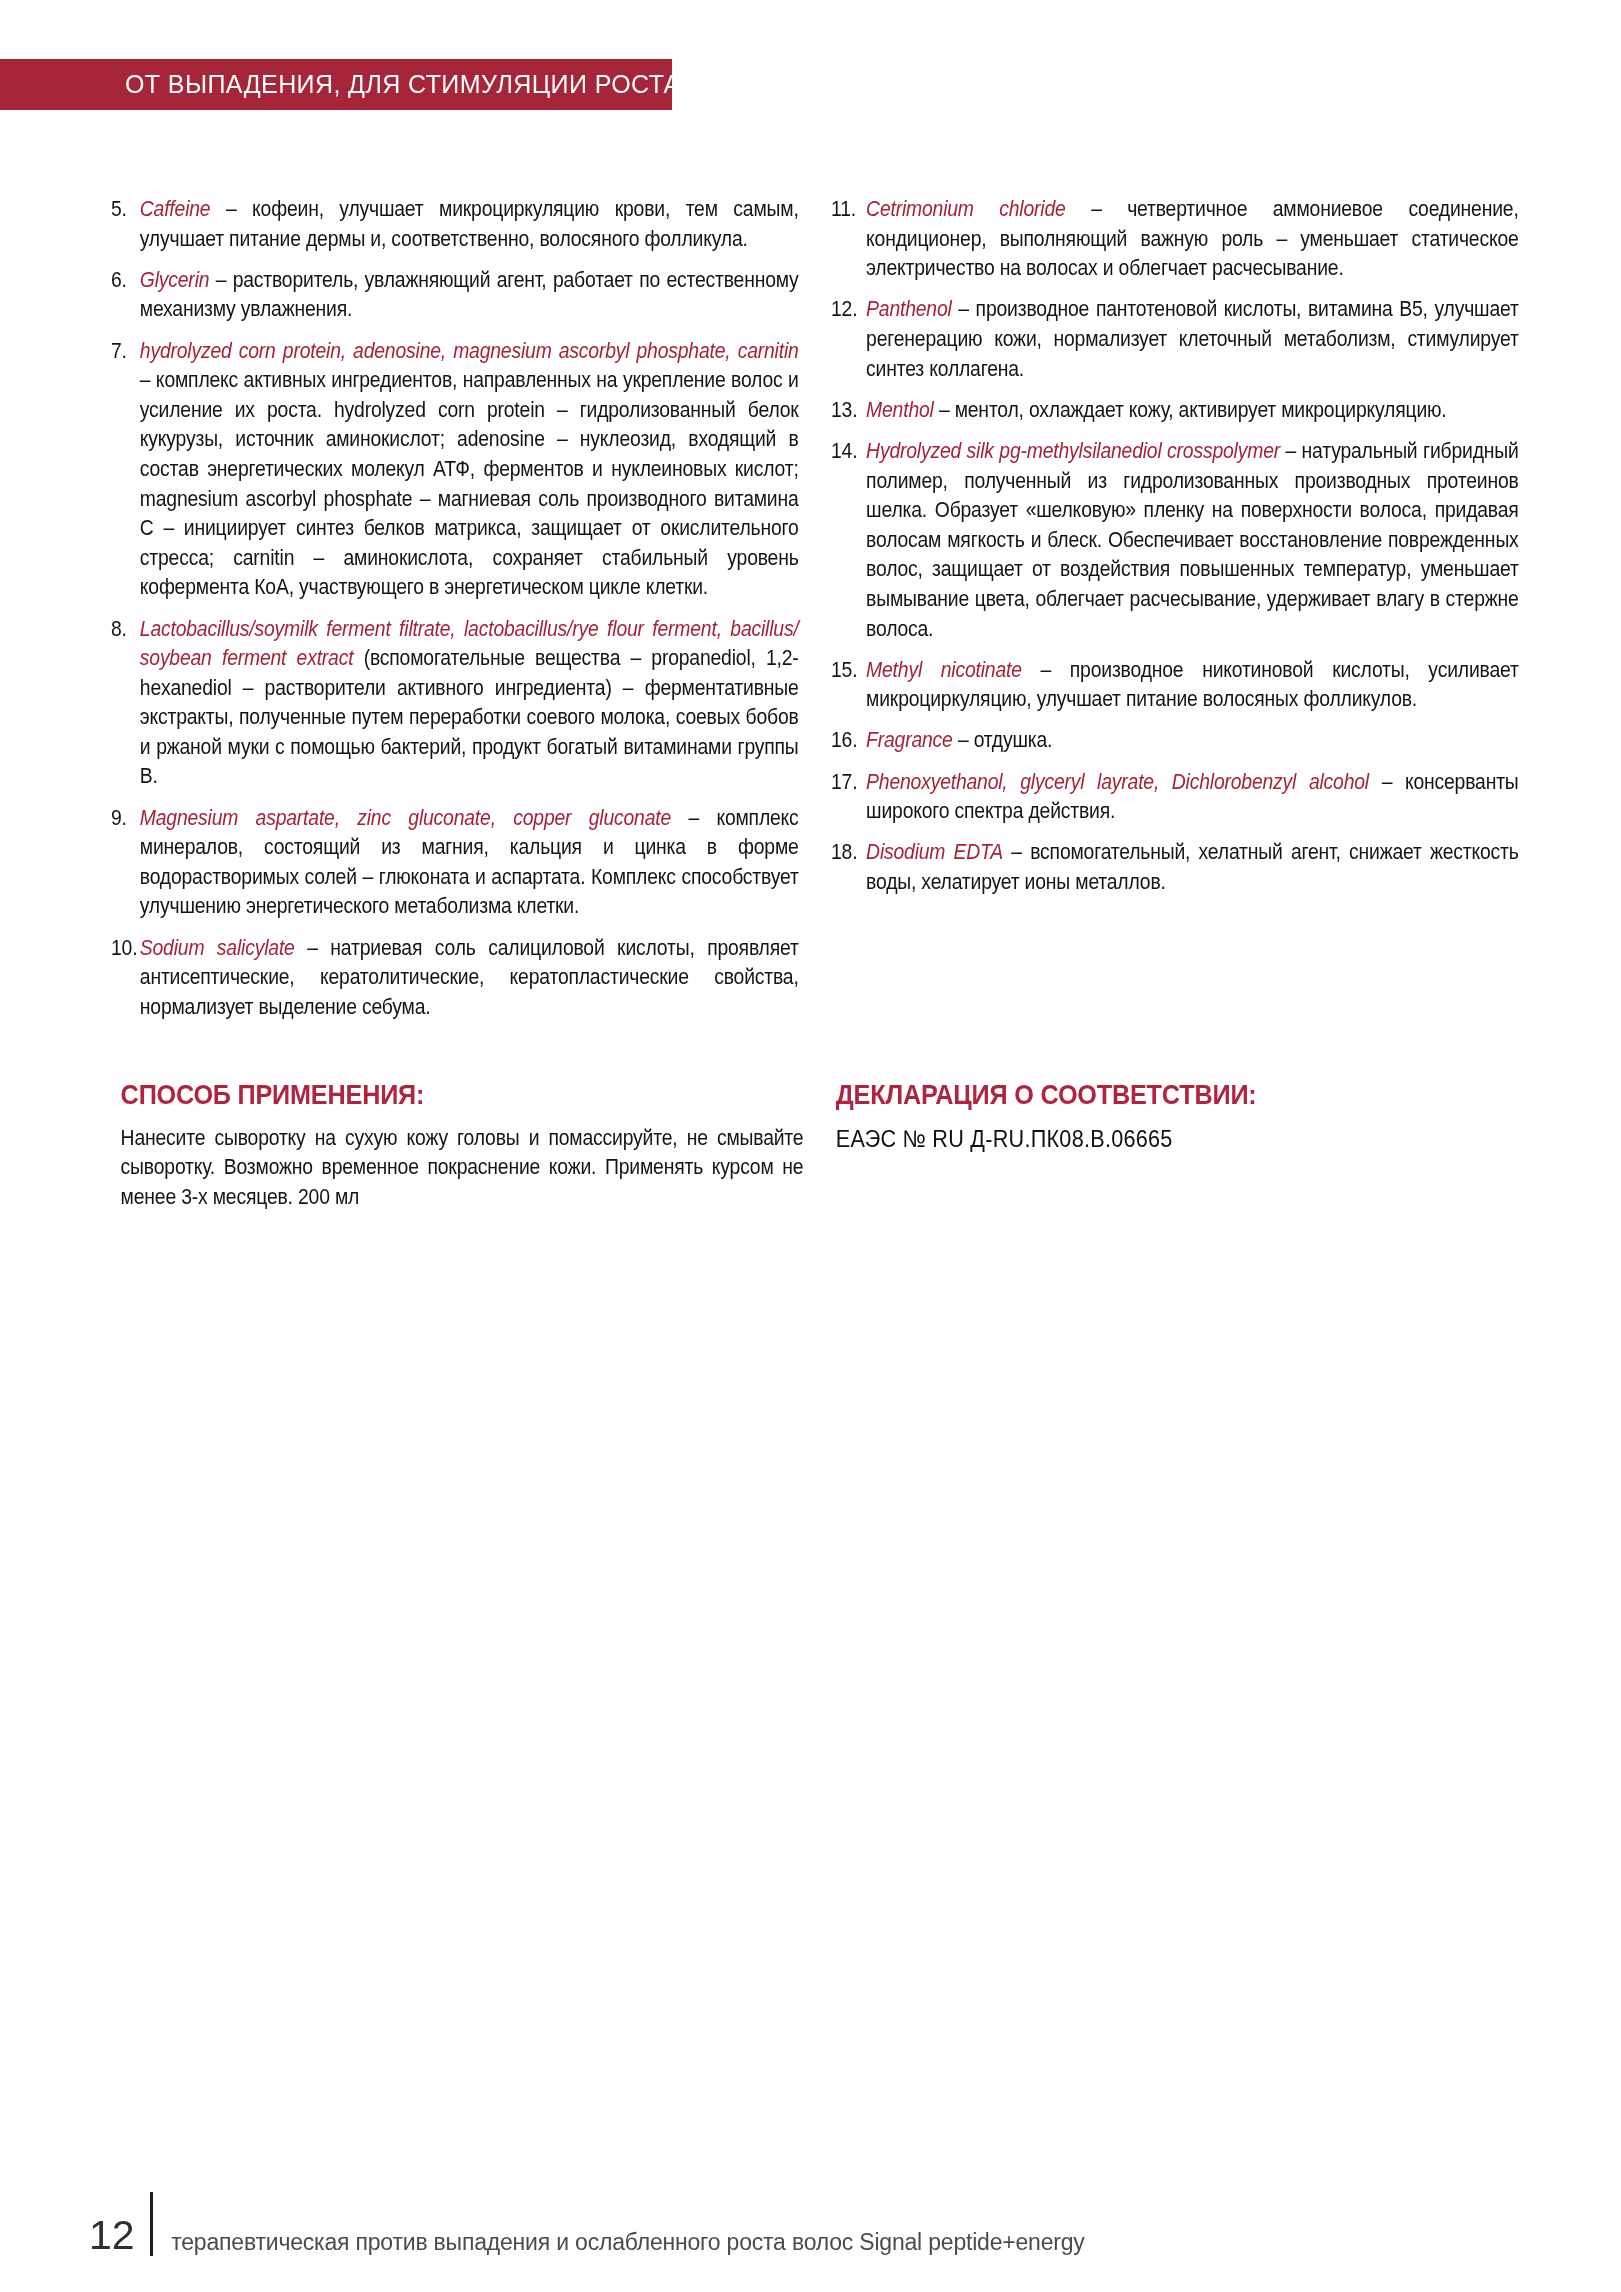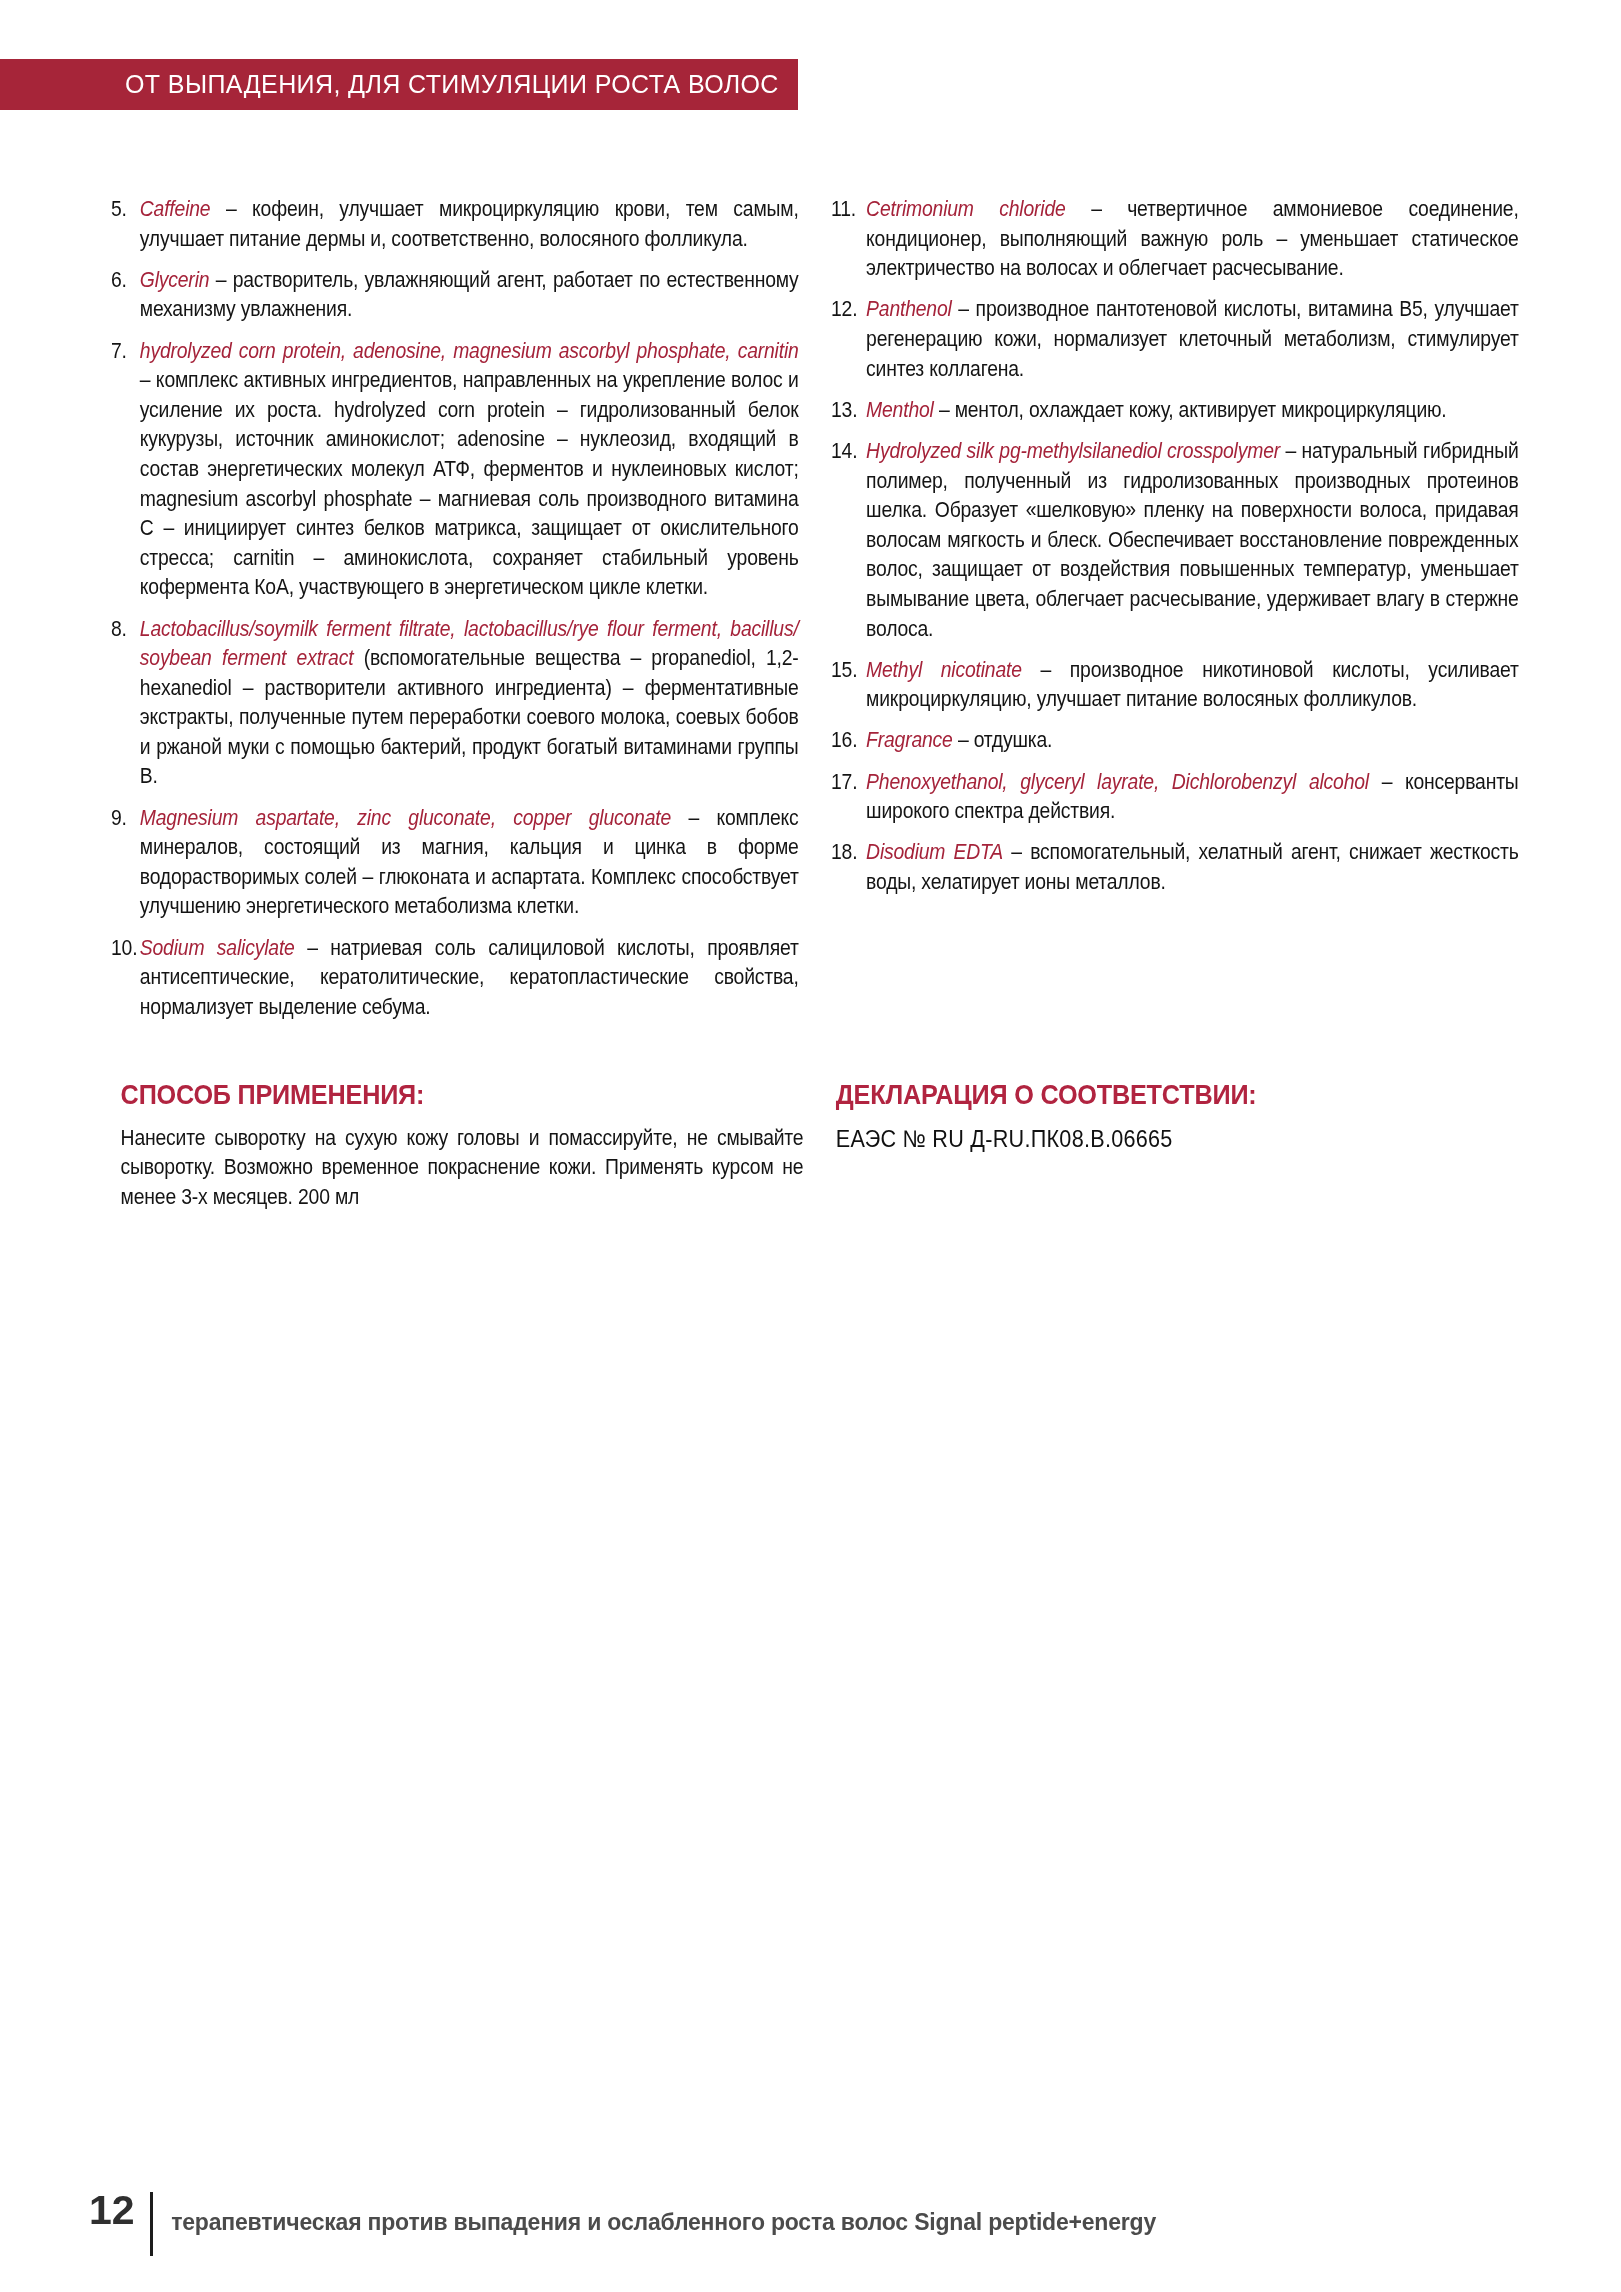--- a/index.html
+++ b/index.html
@@ -9,21 +9,21 @@
     background: #ffffff;
     font-family: "Liberation Sans", sans-serif;
     color: #141414;
     overflow: hidden;
   }
 
   
   .header-bar {
     position: absolute;
     top: 59px; left: 0;
-    width: 798px; height: 51px;
+    width: 672px; height: 51px;
     background: #A62539;
     display: flex; align-items: center;
   }
   .header-bar .title {
     color: #ffffff;
     font-size: 25px;
     letter-spacing: 0.4px;
     padding-left: 125px;
     white-space: nowrap;
   }
@@ -89,22 +89,21 @@
     line-height: 29.6px;
     letter-spacing: 0.3px;
     color: #111111;
   }
 
   
   .footer {
     position: absolute;
     left: 89px; bottom: 37px;
     display: flex;
-    align-items: flex-start;
-    font-weight: bold;
+    align-items: flex-end;
   }
   .footer .page-num {
     font-size: 41px;
     line-height: 41px;
     color: #2f2f2f;
     margin-top: 0;
   }
   .footer .divider {
     width: 3.6px; height: 64px;
     background: #1c1c1c;

